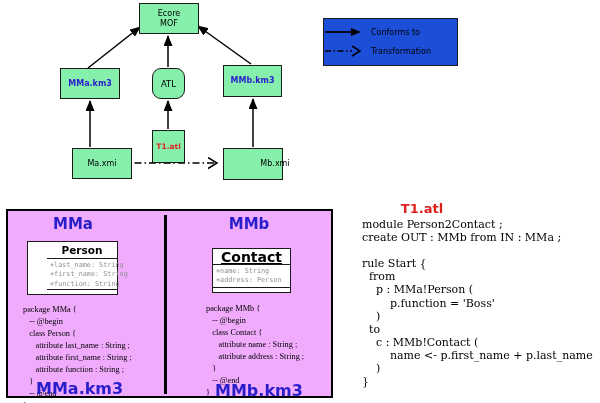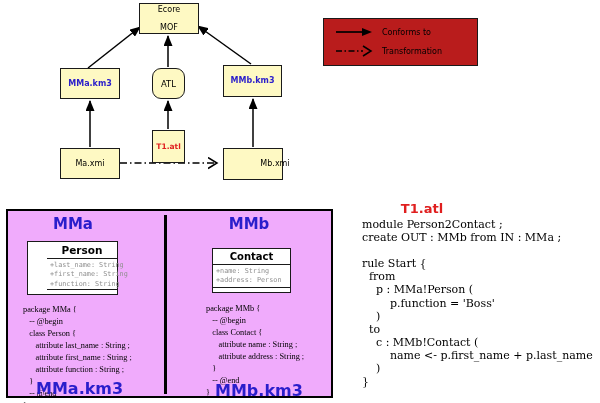--- a/index.html
+++ b/index.html
@@ -6,37 +6,37 @@
   html,body { background:#fff; }
   body {
     width:600px; height:403px; position:relative; overflow:hidden;
     font-family:"DejaVu Sans","Liberation Sans",sans-serif; color:#000;
   }
   .page { position:absolute; inset:0; }
 
   
   .top-arrows { position:absolute; left:0; top:0; width:600px; height:200px; z-index:1; }
   .node {
-    position:absolute; z-index:2; background:#fef9c3; border:1.6px solid #1a1a1a;
+    position:absolute; z-index:2; background:#86efac; border:1.6px solid #1a1a1a;
     display:flex; align-items:center; justify-content:center; text-align:center;
-    font-size:8.5px; white-space:pre; line-height:18px;
+    font-size:8.5px; white-space:pre; line-height:10px;
   }
   .n-ecore  { left:139px; top:3px;   width:60px; height:31px; font-size:8px; }
   .n-mma    { left:60px;  top:68px;  width:60px; height:31px; color:#2a1ecb; font-weight:bold; font-size:8px; }
   .n-atl    { left:152px; top:68px;  width:33px; height:31px;border-radius:9px; }
   .n-mmb    { left:223px; top:65px;  width:59px; height:32px; color:#2a1ecb; font-weight:bold; font-size:8px; }
-  .n-maxmi  { left:60px;  top:148px; width:60px; height:31px; font-size:8px; }
+  .n-maxmi  { left:72px;  top:148px; width:60px; height:31px; font-size:8px; }
   .n-t1     { left:152px; top:130px; width:33px; height:33px; color:#e01f1f; font-weight:bold; font-size:7.5px; }
   .n-mbxmi  { left:223px; top:148px; width:60px; height:32px; font-size:8px;padding-left:44px; }
 
   
   .legend {
-    position:absolute; left:323px; top:18px; width:155px; height:48px; z-index:2;
-    border:1.6px solid #1a1a1a; background:#b91c1c;
-    display:flex; flex-direction:column; justify-content:space-evenly; padding-left:11px;
+    position:absolute; left:323px; top:18px; width:135px; height:48px; z-index:2;
+    border:1.6px solid #1a1a1a; background:#1d4ed8;
+    display:flex; flex-direction:column; justify-content:space-evenly; 
   }
   .legend-row { display:flex; align-items:center; gap:9px; font-size:8px; }
 
   
   .panel {
     position:absolute; left:6px; top:209px; width:327px; height:189px;
     border:2px solid #000; background:#f0abfc;
   }
   .divider { position:absolute; left:156px; top:4px; width:2.5px; height:179px; background:#000; }
   .mm-title { position:absolute; font-weight:bold; font-size:15px; color:#2a1ecb; text-align:center; }
@@ -46,21 +46,21 @@
   .umlbox {
     position:absolute; border:1.6px solid #1a1a1a; background:#fff;
     display:flex; flex-direction:column;
   }
   .person-box  { left:19px;  top:30px; width:91px; height:54px;padding-left:19px; }
   .contact-box { left:204px; top:37px; width:79px; height:45px; }
   .umlbox-title {
     border-bottom:1.4px solid #1a1a1a; font-weight:bold; font-size:10.5px;
     display:flex; align-items:center; justify-content:center; height:17px; flex:none;
   }
-  .contact-box .umlbox-title { height:16px; font-size:10px; }
+  .contact-box .umlbox-title { height:16px; font-size:14px;text-decoration:underline; }
   .umlbox-attrs {
     flex:1; font-family:"DejaVu Sans Mono","Liberation Mono",monospace;
     font-size:6.8px; line-height:9.4px; color:#8f8f8f;
     padding:2px 0 0 3px; white-space:pre;
   }
   .umlbox-ops { height:5px; border-top:1.4px solid #1a1a1a; flex:none; }
 
   .km3-code {
     position:absolute; font-family:Liberation Serif, serif;
     font-size:8.3px; line-height:12px; white-space:pre;

